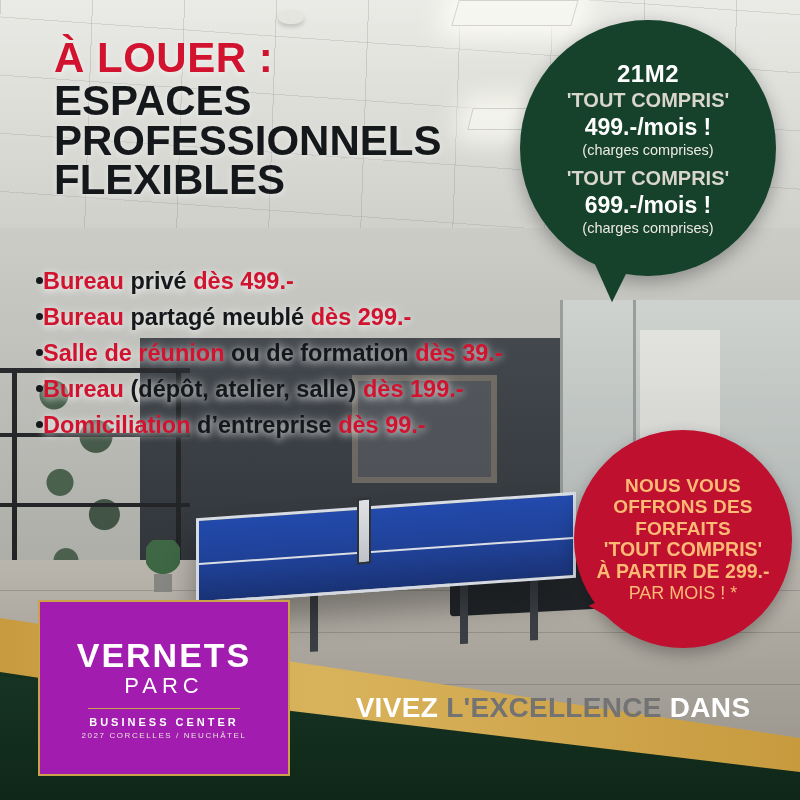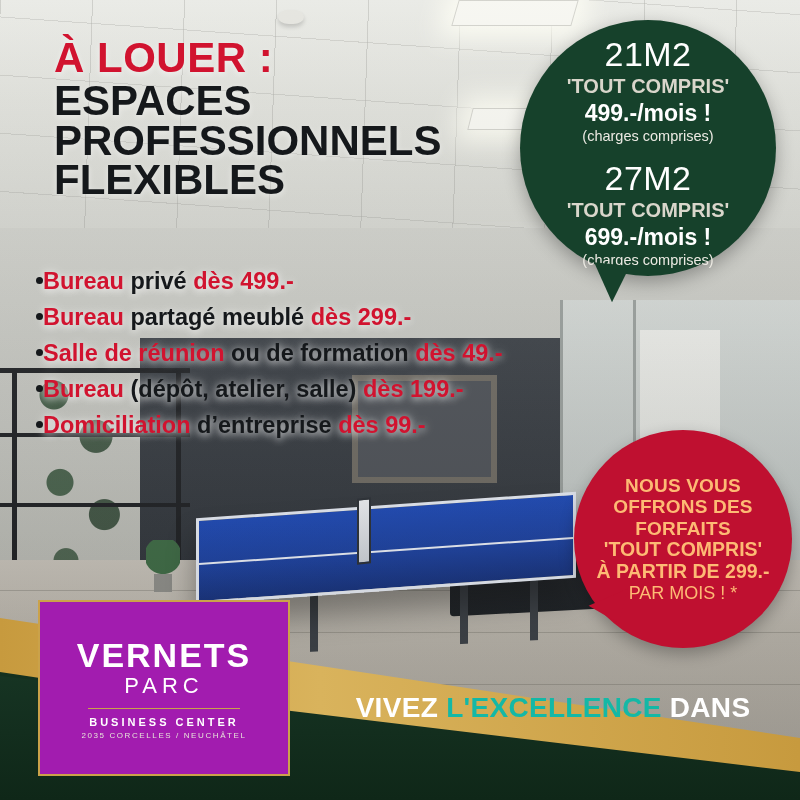--- a/index.html
+++ b/index.html
@@ -204,21 +204,21 @@
     display: flex; flex-direction: column; align-items: center; justify-content: center;
     color: #fff; text-align: center;
     box-shadow: 0 6px 18px rgba(0,0,0,.3);
   }
   .bubble-green:after {
     content: ""; position: absolute; left: 72px; bottom: -26px;
     border-left: 22px solid transparent; border-right: 14px solid transparent;
     border-top: 38px solid #16412b;
     transform: rotate(6deg);
   }
-  .bg-size { font-size: 34px; font-weight: 400; letter-spacing: .5px; margin-top: 7px; }
+  .bg-size { font-size: 24px; font-weight: 700; letter-spacing: .5px; }
   .bg-tout { font-size: 20px; font-weight: 700; color: #d9d6cb; margin-top: 1px; }
   .bg-price { font-size: 23px; font-weight: 800; margin-top: 2px; }
   .bg-charges { font-size: 14.5px; font-weight: 400; color: #eceae3; margin-top: 1px; }
   .bg-gap { height: 8px; }
 
   
   .bubble-red {
     position: absolute; left: 574px; top: 430px; width: 218px; height: 218px;
     background: #bf1030; border-radius: 50%;
     display: flex; flex-direction: column; align-items: center; justify-content: center;
@@ -247,21 +247,21 @@
   .logo-rule { width: 152px; height: 1px; background: #caa24a; margin: 9px 0 7px; }
   .logo-bc { font-size: 11px; font-weight: 700; letter-spacing: 3px; }
   .logo-addr { font-size: 8px; letter-spacing: 1.6px; margin-top: 3px; color: #e6e3d9; }
 
   
   .tagline {
     position: absolute; left: 318px; top: 692px; width: 470px;
     text-align: center; color: #ffffff; line-height: 1.12;
   }
   .tagline div { font-size: 28px; font-weight: 800; letter-spacing: .3px; }
-  .gold { color: #14b8a6; }
+  .gold { color: #737373; }
 </style>
 </head>
 <body>
 
 <div id="poster">
 
   <div class="photo">
     <div class="ceiling">
       <div class="ceiling-grid"></div>
     </div>
@@ -316,58 +316,57 @@
     <div class="bullet-row">
       <span class="dot"></span>
       <span><span class="red">Bureau</span><span class="blk"> privé </span><span class="red">dès 499.-</span></span>
     </div>
     <div class="bullet-row">
       <span class="dot"></span>
       <span><span class="red">Bureau</span><span class="blk"> partagé meublé </span><span class="red">dès 299.-</span></span>
     </div>
     <div class="bullet-row">
       <span class="dot"></span>
-      <span><span class="red">Salle de réunion</span><span class="blk"> ou de formation </span><span class="red">dès 49.-</span></span>
+      <span><span class="red">Salle de réunion</span><span class="blk"> ou de formation </span><span class="red">dès 39.-</span></span>
     </div>
     <div class="bullet-row">
       <span class="dot"></span>
       <span><span class="red">Bureau</span><span class="blk"> (dépôt, atelier, salle) </span><span class="red">dès 199.-</span></span>
     </div>
     <div class="bullet-row">
       <span class="dot"></span>
       <span><span class="red">Domiciliation</span><span class="blk"> d’entreprise </span><span class="red">dès 99.-</span></span>
     </div>
   </div>
 
   <div class="bubble-green">
     <div class="bg-size">21M2</div>
     <div class="bg-tout">'TOUT COMPRIS'</div>
     <div class="bg-price">499.-/mois !</div>
     <div class="bg-charges">(charges comprises)</div>
     <div class="bg-gap"></div>
-    <div class="bg-size">27M2</div>
     <div class="bg-tout">'TOUT COMPRIS'</div>
     <div class="bg-price">699.-/mois !</div>
     <div class="bg-charges">(charges comprises)</div>
   </div>
 
   <div class="bubble-red">
     <div class="br-l">NOUS VOUS</div>
     <div class="br-l">OFFRONS DES</div>
     <div class="br-l">FORFAITS</div>
     <div class="br-strong">'TOUT COMPRIS'</div>
     <div class="br-strong">À PARTIR DE 299.-</div>
     <div class="br-light">PAR MOIS ! *</div>
   </div>
 
   <div class="logo-box">
     <div class="logo-vernets">VERNETS</div>
     <div class="logo-parc">PARC</div>
     <div class="logo-rule"></div>
     <div class="logo-bc">BUSINESS CENTER</div>
-    <div class="logo-addr">2035 CORCELLES / NEUCHÂTEL</div>
+    <div class="logo-addr">2027 CORCELLES / NEUCHÂTEL</div>
   </div>
 
   <div class="tagline">
     <div><span>VIVEZ </span><span class="gold">L'EXCELLENCE</span><span> DANS</span></div>
   </div>
 
 </div>
 
 </body></html>

